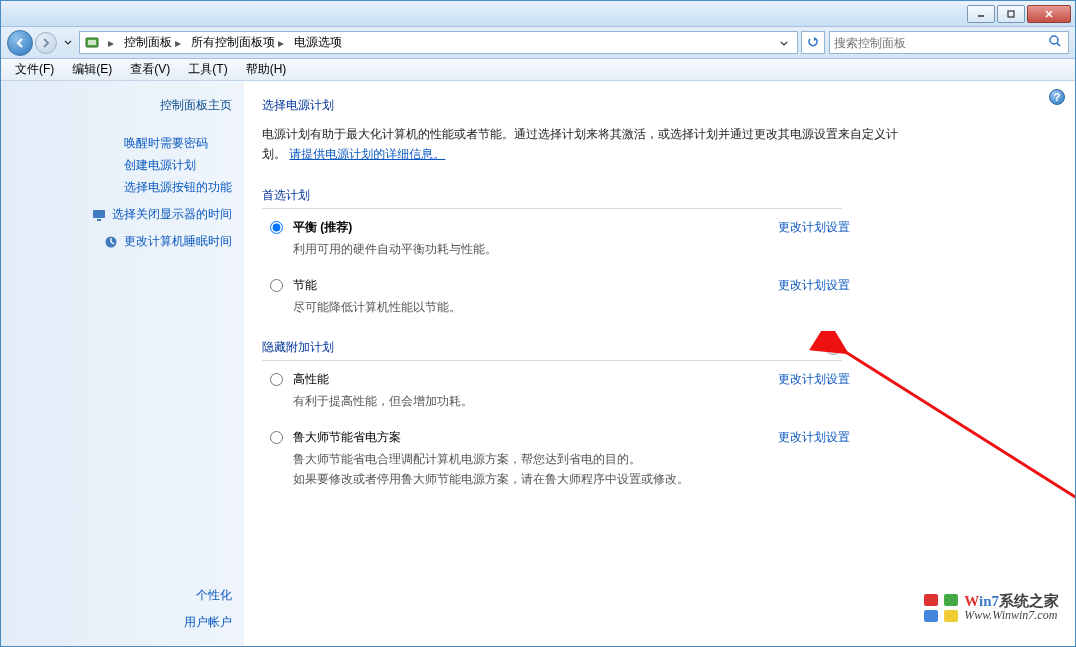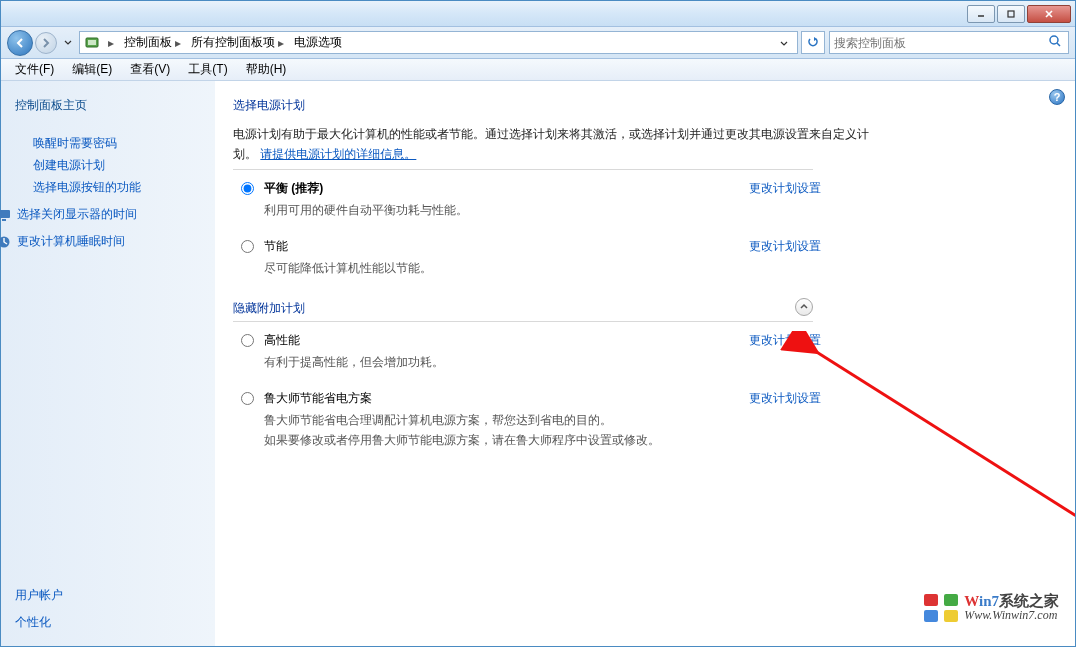--- a/index.html
+++ b/index.html
@@ -115,25 +115,25 @@
   background: linear-gradient(to bottom,#f5f9fd,#e6eef8);
   border-bottom:1px solid #c2d4e8;
   display:flex;align-items:center;padding:0 6px;gap:2px;
 }
 .menu-item { padding:2px 8px; }
 
 .content-area {
   flex:1; display:flex; min-height:0;
 }
 .sidebar {
-  width: 214px;
+  width: 243px;
   background: linear-gradient(to right,#e3edf8,#eff5fb);
   border-right: none;
   padding: 16px 12px 10px 14px;
-  display:flex;flex-direction:column;
+  display:flex;flex-direction:column;align-items:flex-end;
 }
 .sidebar .home-link {
   color:#0b4b8c; font-size:12px; margin-bottom:16px;
 }
 .side-link {
   color:#0b59c0; margin: 5px 0; cursor:pointer;
 }
 .side-link.with-icon { display:flex; align-items:center; gap:6px; margin-left:-18px; padding-left:0;}
 .bullet-icon {
   width:14px;height:14px;border-radius:2px;
@@ -317,33 +317,34 @@
       </div>
       <div class="side-link with-icon">
         <svg class="bullet-icon" viewBox="0 0 14 14">
             <circle cx="7" cy="7" r="5.5" fill="#3f7bbd"></circle>
             <path d="M7 3 L7 7 L10 9" stroke="#fff" stroke-width="1.4" fill="none"></path>
           </svg>
         <span>更改计算机睡眠时间</span>
       </div>
 
       <div class="spacer"></div>
+      <div class="bottom-link">个性化</div>
       <div class="bottom-link">用户帐户</div>
-      <div class="bottom-link">个性化</div>
     </div>
 
     <div class="main-panel">
       <div class="help-btn">?</div>
 
       <h1 class="page-heading">选择电源计划</h1>
       <p class="desc">
         <span>电源计划有助于最大化计算机的性能或者节能。通过选择计划来将其激活，或选择计划并通过更改其电源设置来自定义计划。</span>
         <a class="link">请提供电源计划的详细信息。</a>
       </p>
 
+      <div class="section-title" style="max-width:580px;">首选计划</div>
       <hr class="divider">
 
       <div class="plan-block">
         <div class="plan-row">
           <input type="radio" class="plan-radio" checked="" style="">
           <div class="plan-body">
             <div class="plan-name bold">平衡 (推荐)</div>
             <div class="plan-desc">利用可用的硬件自动平衡功耗与性能。</div>
           </div>
           <div class="plan-change">更改计划设置</div>

